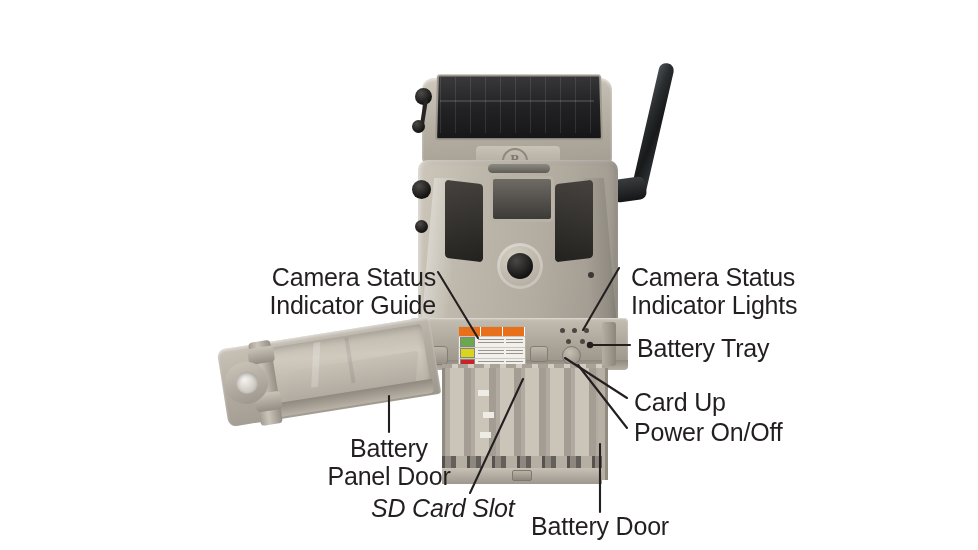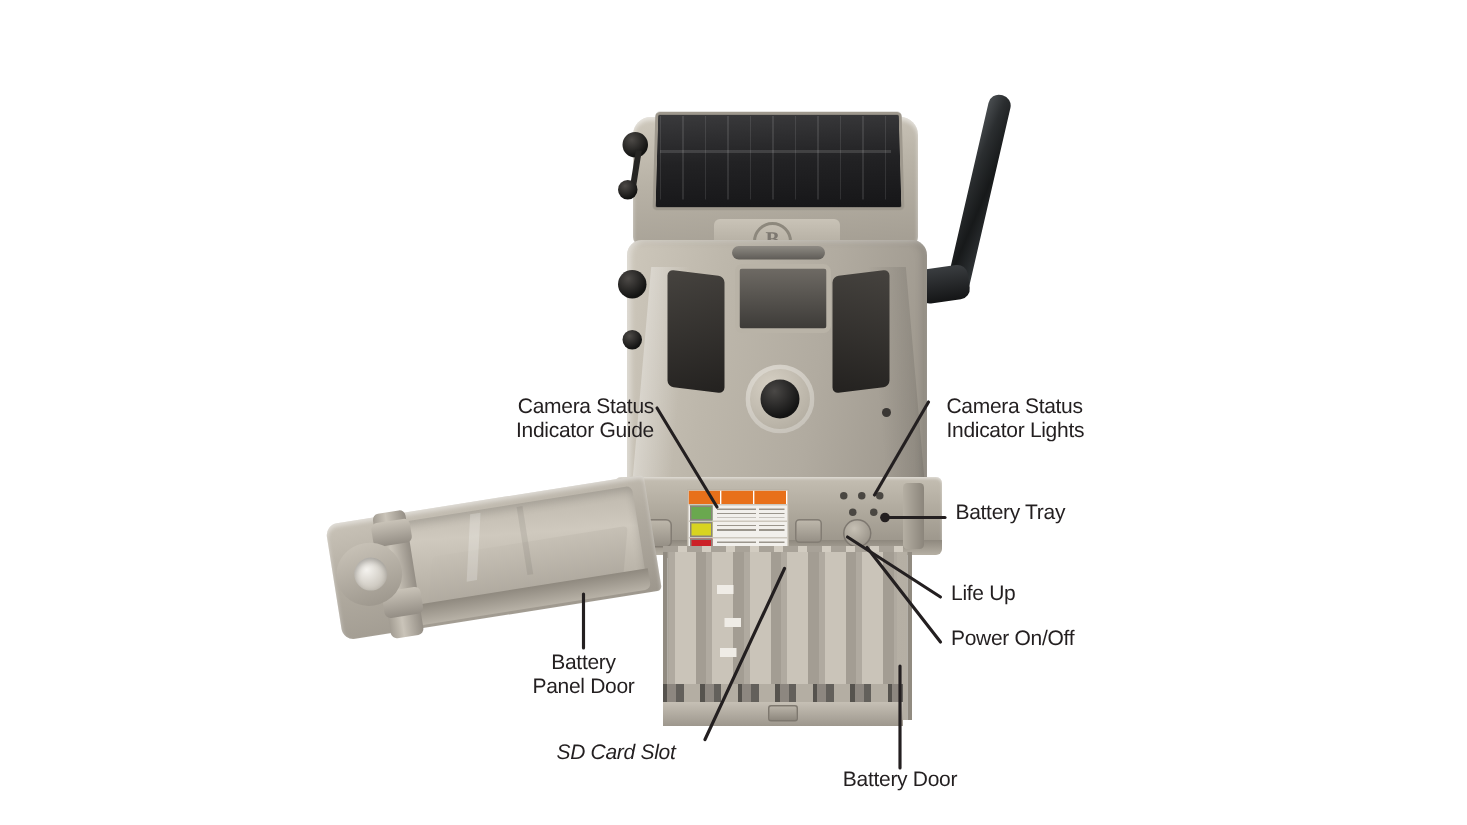--- a/index.html
+++ b/index.html
@@ -1,19 +1,19 @@
 <!DOCTYPE html>
 <html><head>
 <meta charset="utf-8">
 <style>
   html,body{margin:0;padding:0;background:#fff;}
   body{width:978px;height:550px;position:relative;overflow:hidden;
        font-family:"Liberation Sans",sans-serif;background:#ffffff;}
   #stage{position:absolute;inset:0;width:978px;height:550px;}
-  .label{position:absolute;color:#231f20;font-size:14px;line-height:1.12;
+  .label{position:absolute;color:#231f20;font-size:25px;line-height:1.12;
          font-weight:400;letter-spacing:-0.2px;white-space:pre;}
   .label.r{text-align:right;}
   svg.leaders{position:absolute;left:0;top:0;width:978px;height:550px;pointer-events:none;}
   
   #product{position:absolute;left:200px;top:60px;width:560px;height:460px;}
   .pz{position:absolute;}
   
   #antenna{left:430px;top:0px;width:15px;height:135px;border-radius:7px;
     background:linear-gradient(100deg,#4d5154 0%,#2b2e30 28%,#17191a 60%,#33373a 100%);
     transform:rotate(13deg);transform-origin:50% 100%;}
@@ -266,21 +266,21 @@
   </svg>
 
   <div class="label r" style="left:214px;top:263px;width:222px;">Camera Status
 Indicator Guide</div>
 
   <div class="label" style="left:631px;top:263px;">Camera Status
 Indicator Lights</div>
 
   <div class="label" style="left:637px;top:334px;">Battery Tray</div>
 
-  <div class="label" style="left:634px;top:388px;">Life Up</div>
+  <div class="label" style="left:634px;top:388px;">Card Up</div>
 
   <div class="label" style="left:289px;top:434px;width:200px;text-align:center;">Battery
 Panel Door</div>
 
   <div class="label" style="left:634px;top:418px;">Power On/Off</div>
 
   <div class="label" style="left:371px;top:494px;width:200px;font-style:italic;">SD Card Slot</div>
 
   <div class="label" style="left:500px;top:512px;width:200px;text-align:center;">Battery Door</div>
 

